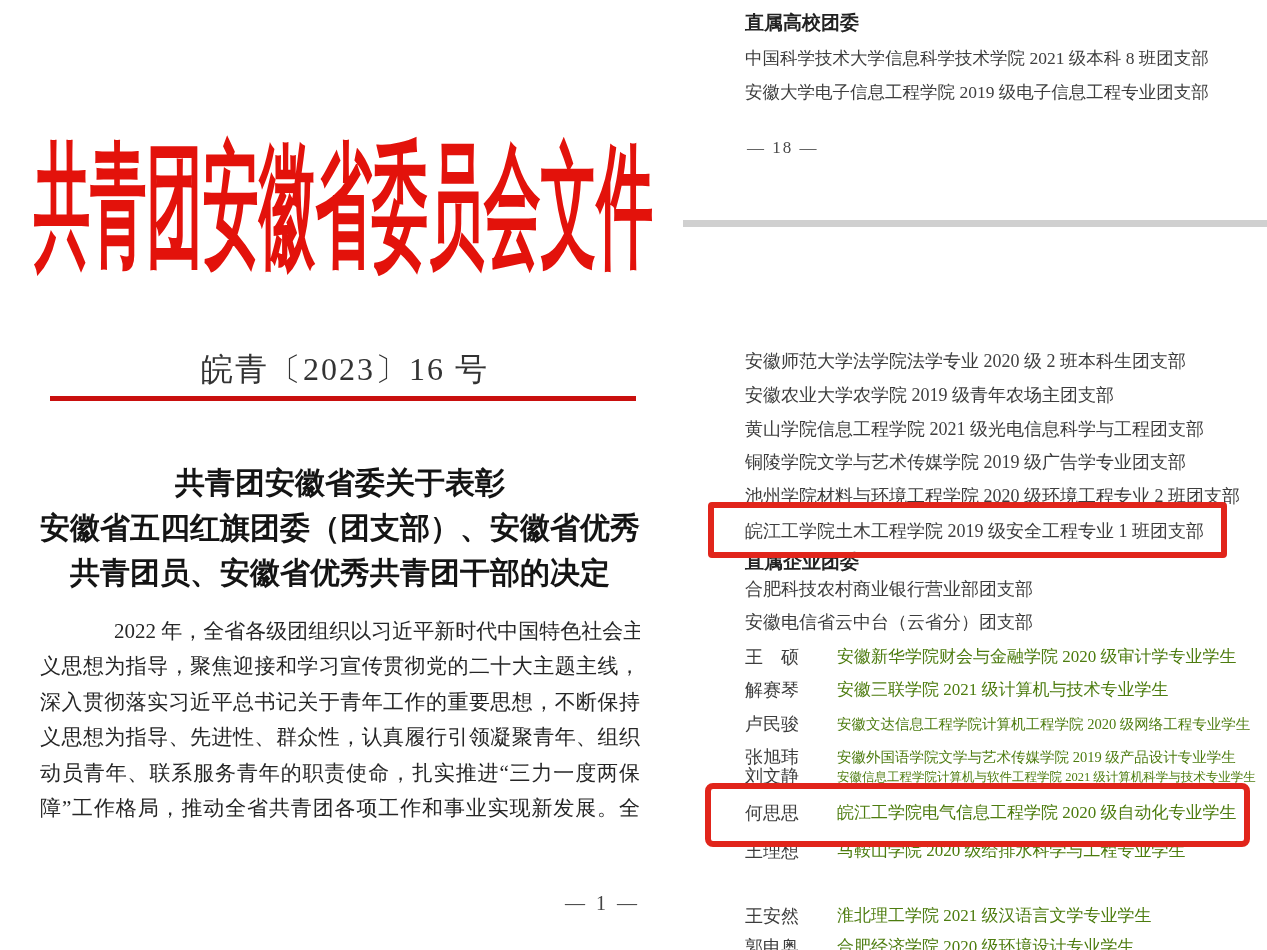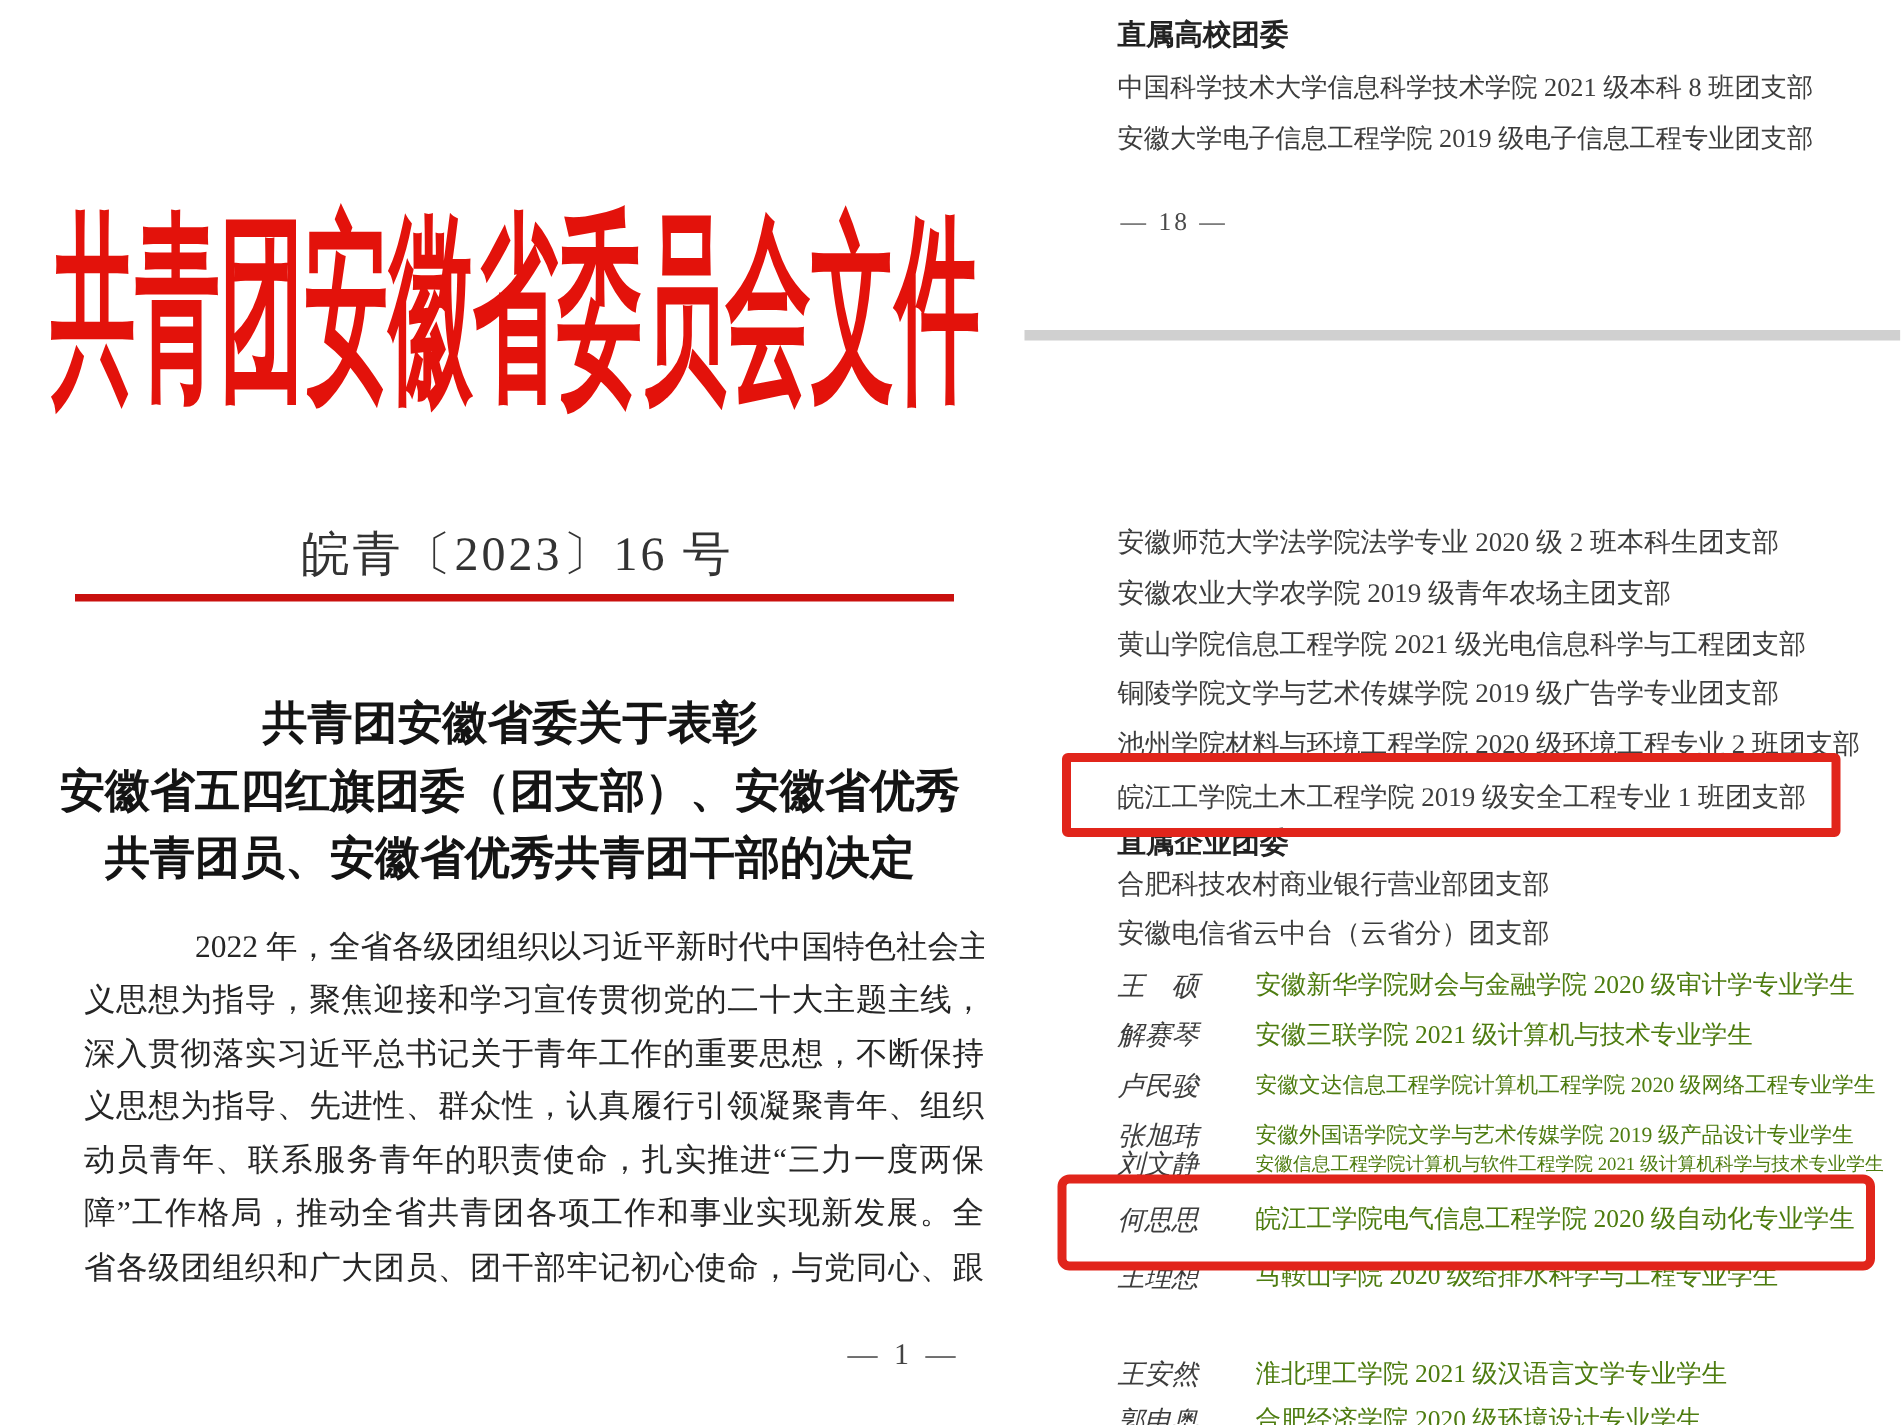--- a/index.html
+++ b/index.html
@@ -24,21 +24,21 @@
   .red-rule{
     left:50px;top:396px;width:586px;height:5px;background:#c9100e;
   }
   .doc-title-line{
     left:25px;width:630px;text-align:center;
     font-size:30px;font-weight:700;color:#141414;line-height:34px;
     white-space:nowrap;
   }
   .t0{top:466px}.t1{top:511px}.t2{top:556px}
   .body-line{
-    left:56px;width:600px;height:30px;overflow:hidden;
+    left:40px;width:600px;height:30px;overflow:hidden;
     font-size:21px;color:#262626;white-space:nowrap;
     text-align:justify;text-align-last:justify;box-sizing:border-box;
   }
   .body-line.indent{padding-left:74px;}
   .b0{top:617px}.b1{top:652px}.b2{top:688px}.b3{top:723px}
   .b4{top:759px}.b5{top:794px}.b6{top:831px}
   .pagenum-left{
     left:480px;top:892px;width:160px;text-align:right;
     font-size:20px;color:#444444;letter-spacing:3px;
   }
@@ -63,21 +63,21 @@
   .list-item{
     left:745px;font-size:18px;color:#3d3d3d;white-space:nowrap;line-height:24px;
   }
   .u0{top:349px}.u1{top:383px}.u2{top:417px}.u3{top:450px}
   .u4{top:484px}.u5{top:519px}
   .o0{top:577px}.o1{top:610px}
   .member-row{
     left:745px;height:24px;white-space:nowrap;line-height:24px;color:#3d3d3d;
   }
   .member-row .name{
-    display:inline-block;width:92px;font-size:18px;color:#3d3d3d;vertical-align:top;font-style:italic;
+    display:inline-block;width:92px;font-size:18px;color:#3d3d3d;vertical-align:top;
   }
   .member-row .desc{font-size:17px;color:#4d7c0f;}
   .member-row .desc.mid{font-size:14.5px;}
   .member-row .desc.small{font-size:12.5px;}
   .p0{top:645px}.p1{top:678px}.p2{top:712px}.p3{top:745px}.p4{top:764px}
   .p5{top:801px}.p6{top:839px}.p7{top:871px}.p8{top:904px}.p9{top:935px}
 
   
   .hl-box{
     border:6px solid #e1251b;background:transparent;
@@ -99,21 +99,20 @@
   <div class="abs doc-title-line t0">共青团安徽省委关于表彰</div>
   <div class="abs doc-title-line t1">安徽省五四红旗团委（团支部）、安徽省优秀</div>
   <div class="abs doc-title-line t2">共青团员、安徽省优秀共青团干部的决定</div>
 
   <div class="abs body-line indent b0">2022 年，全省各级团组织以习近平新时代中国特色社会主</div>
   <div class="abs body-line b1">义思想为指导，聚焦迎接和学习宣传贯彻党的二十大主题主线，</div>
   <div class="abs body-line b2">深入贯彻落实习近平总书记关于青年工作的重要思想，不断保持</div>
   <div class="abs body-line b3">义思想为指导、先进性、群众性，认真履行引领凝聚青年、组织</div>
   <div class="abs body-line b4">动员青年、联系服务青年的职责使命，扎实推进“三力一度两保</div>
   <div class="abs body-line b5">障”工作格局，推动全省共青团各项工作和事业实现新发展。全</div>
-  <div class="abs body-line b6">省各级团组织和广大团员、团干部牢记初心使命，与党同心、跟</div>
 
   <div class="abs pagenum-left">— 1 —</div>
 
   <div class="abs sec-header h-top">直属高校团委</div>
   <div class="abs r-item i0">中国科学技术大学信息科学技术学院 2021 级本科 8 班团支部</div>
   <div class="abs r-item i1">安徽大学电子信息工程学院 2019 级电子信息工程专业团支部</div>
   <div class="abs pagenum-right">— 18 —</div>
 
   <div class="abs page-divider"></div>
 

